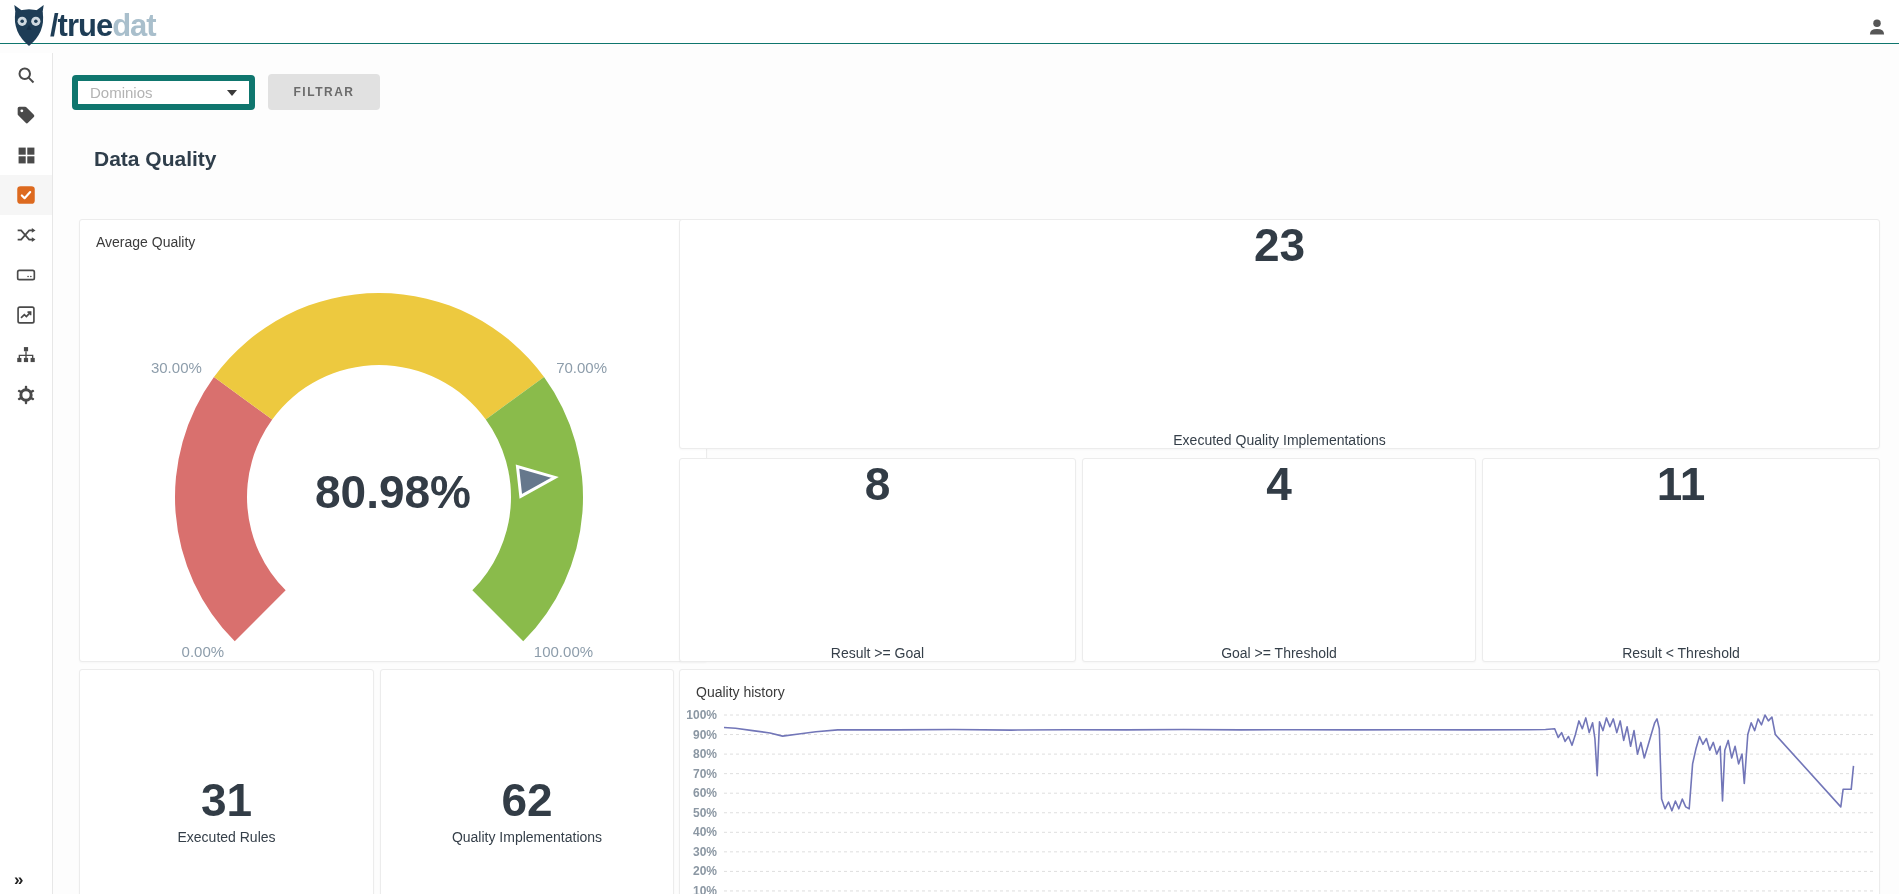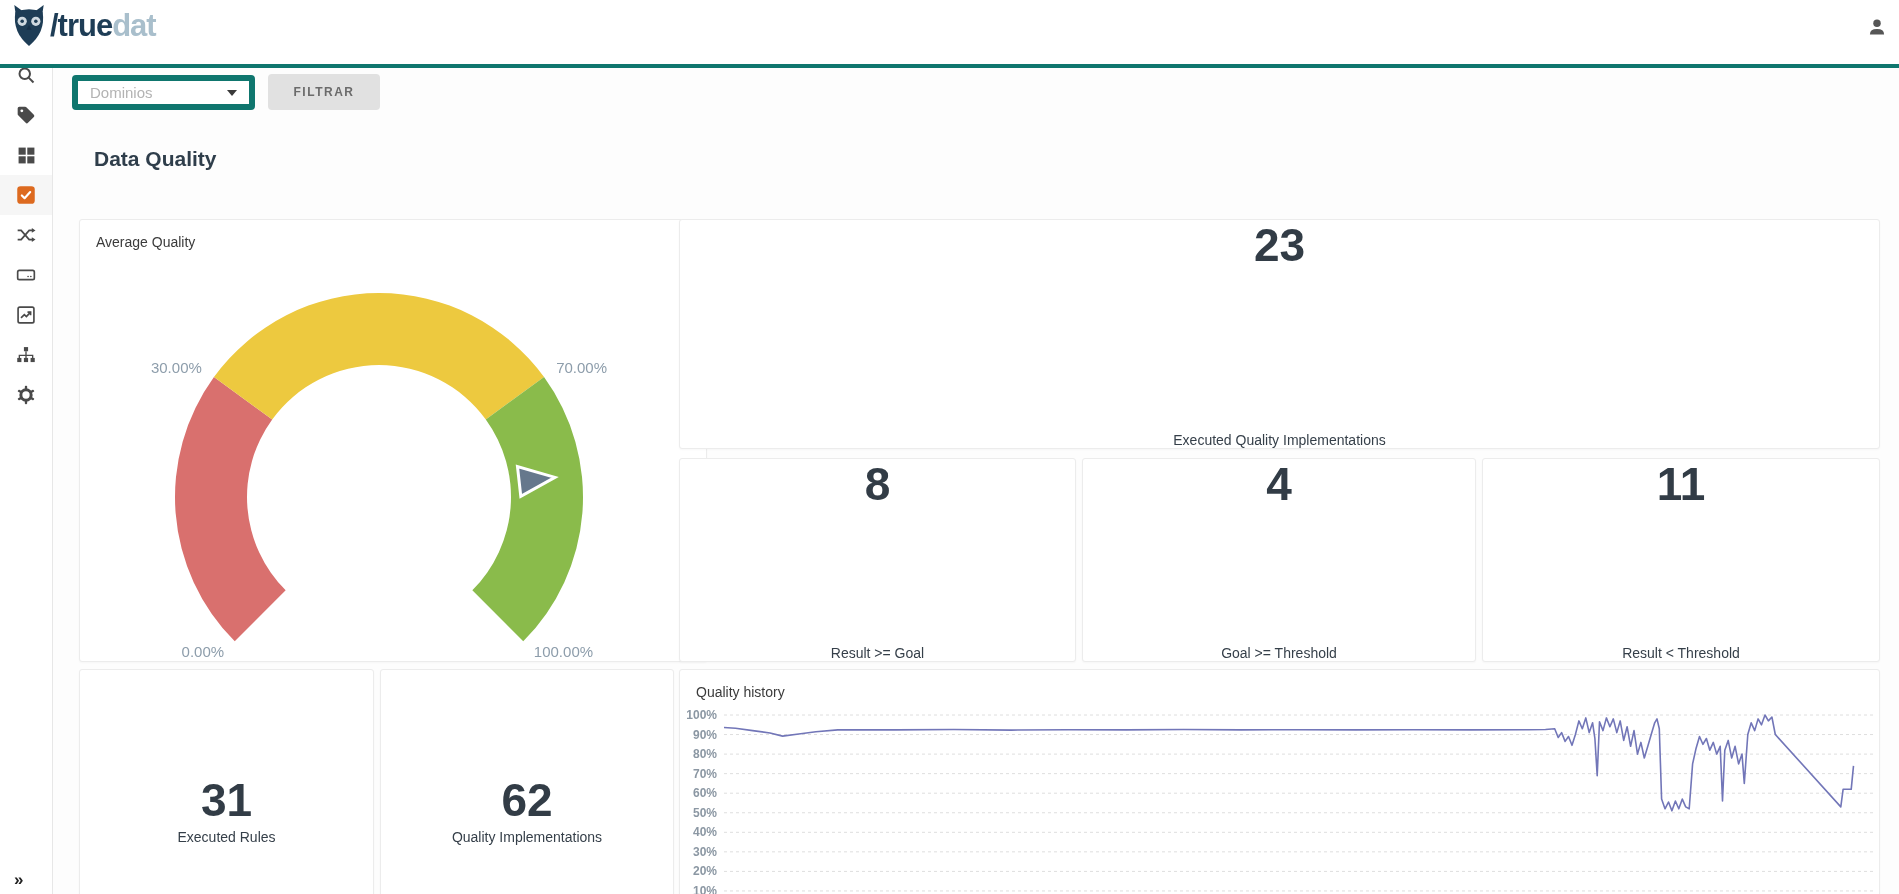--- a/index.html
+++ b/index.html
@@ -1,21 +1,21 @@
 <!DOCTYPE html>
 <html><head>
 <meta charset="utf-8">
 <style>
   * { margin:0; padding:0; box-sizing:border-box; }
   html,body { width:1899px; height:894px; overflow:hidden; background:#fdfdfd;
               font-family:"Liberation Sans", sans-serif; color:#353f49; }
 
   
-  .topbar { position:absolute; left:0; top:0; width:1899px; height:68px;
-            background:#fff; border-bottom:4px solid #0f766e; z-index:20; }
+  .topbar { position:absolute; left:0; top:0; width:1899px; height:44px;
+            background:#fff; border-bottom:1px solid #0f766e; z-index:20; }
   .logo { position:absolute; left:10px; top:5px; display:flex; align-items:center; cursor:pointer; }
   .logo-text { font-size:31px; font-weight:bold; letter-spacing:-1px; line-height:42px; margin-left:2px; }
   .logo-true { color:#1e3d56; }
   .logo-dat  { color:#a9bfcc; }
   .user-btn { position:absolute; right:8px; top:13px; width:28px; height:28px;
               display:flex; align-items:center; justify-content:center; cursor:pointer; }
 
   
   .sidebar { position:absolute; left:0; top:53px; width:53px; height:841px;
              background:#fff; border-right:1px solid #e7e7e7; z-index:10; }
@@ -182,20 +182,21 @@
   <svg id="gauge-svg" class="gauge-svg" width="595" height="443">
       <path d="M154.75021663794428 421.2497833620557A204 204 0 0 1 133.96053314751074 157.09180853233545L192.20975674250695 199.41234669739353A132 132 0 0 0 205.6619048833757 370.33809511662423Z" fill="#d9706e"></path>
       <path d="M133.96053314751074 157.09180853233545A204 204 0 0 1 464.0394668524893 157.09180853233548L405.79024325749305 199.41234669739356A132 132 0 0 0 192.20975674250695 199.41234669739353Z" fill="#edc93f"></path>
       <path d="M464.0394668524893 157.09180853233548A204 204 0 0 1 443.2497833620557 421.2497833620557L392.3380951166243 370.33809511662423A132 132 0 0 0 405.79024325749305 199.41234669739356Z" fill="#8abb4b"></path>
       <text x="144.14361492014606" y="436.8563850798539" text-anchor="end" class="gauge-tick">0.00%</text>
       <text x="121.82527823188653" y="153.27502974794837" text-anchor="end" class="gauge-tick">30.00%</text>
       <text x="476.1747217681135" y="153.2750297479484" text-anchor="start" class="gauge-tick">70.00%</text>
       <text x="453.8563850798539" y="436.8563850798539" text-anchor="start" class="gauge-tick">100.00%</text>
       <polygon points="474.9127052607755,257.4112244426684 440.79391567869675,276.3032385611745 437.4737842283016,246.48752580511083" fill="#66788c" stroke="#fff" stroke-width="3"></polygon>
     </svg>
+  <div class="gauge-value">80.98%</div>
 </div>
 
 <div class="card card-big">
   <div class="stat">
     <div class="stat-value">23</div>
     <div class="stat-label">Executed Quality Implementations</div>
   </div>
 </div>
 
 <div class="card card-s1">

